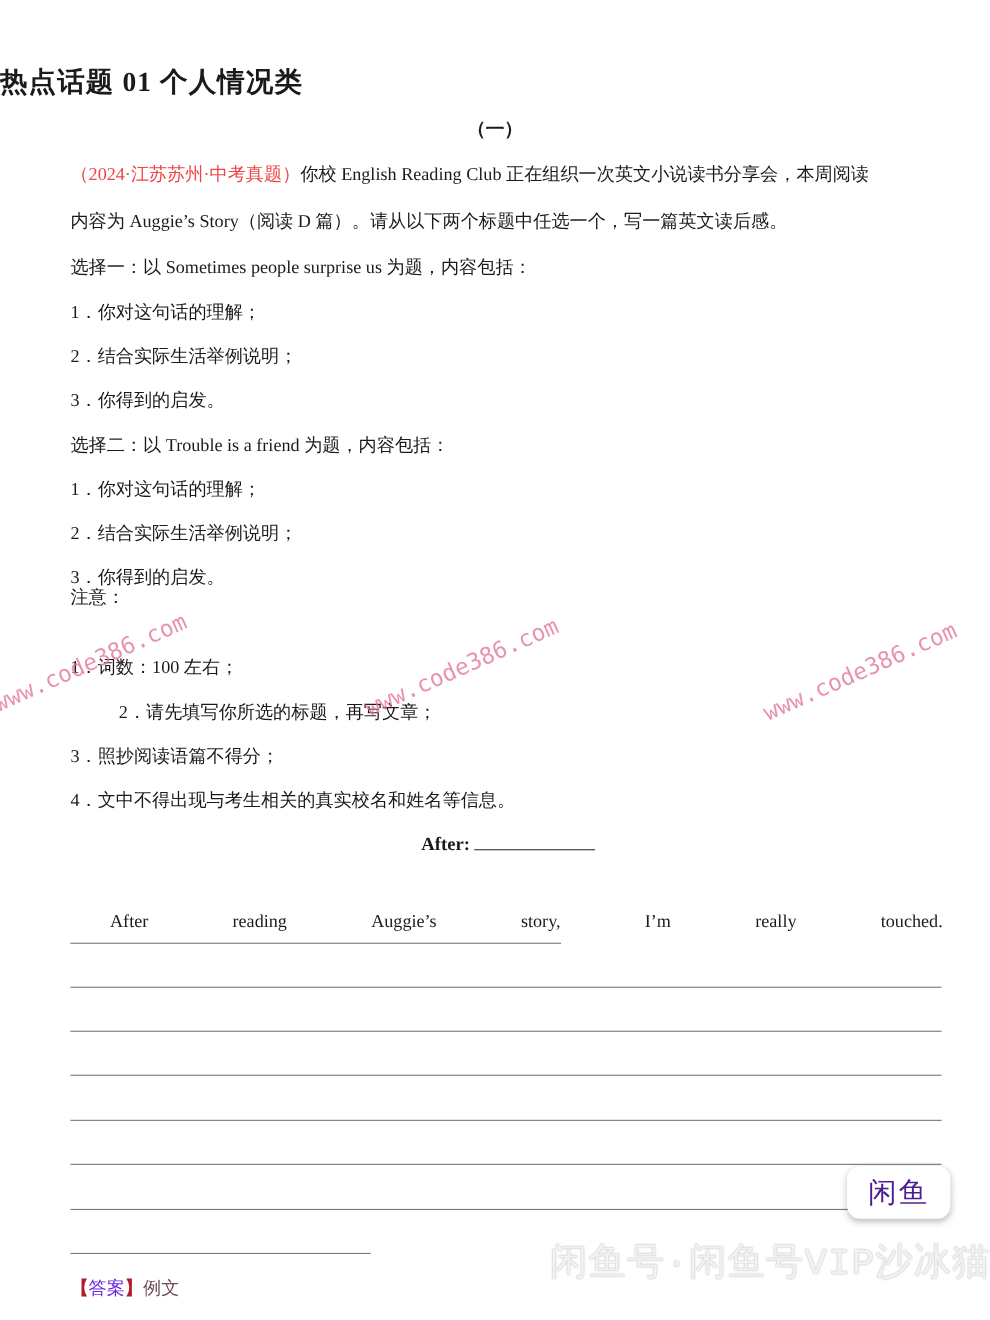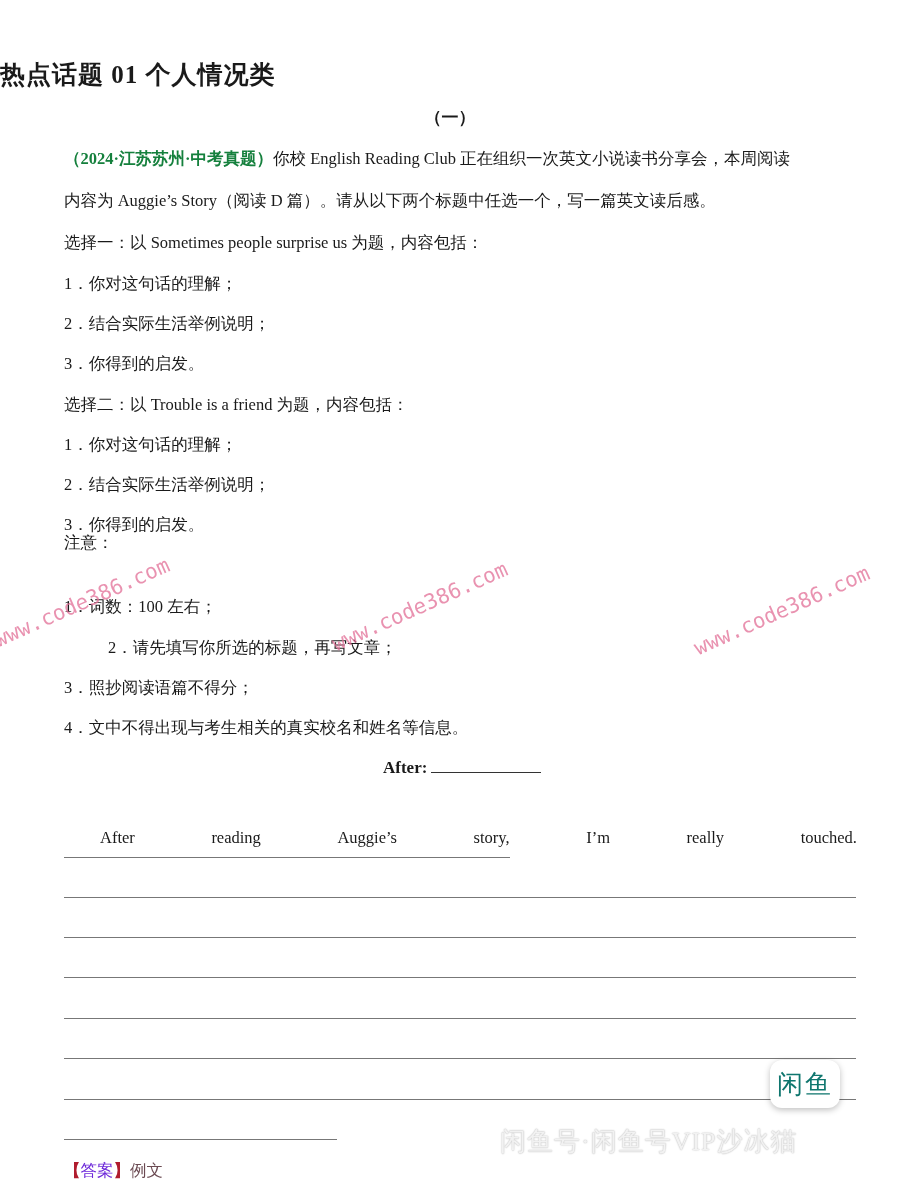--- a/index.html
+++ b/index.html
@@ -12,21 +12,21 @@
       position: absolute; left: 0; width: 900px; top: 58px;
       text-align: left; font-size: 25px; font-weight: bold; letter-spacing: 1px;
     }
     .subtitle {
       position: absolute; left: 0; width: 900px; top: 106px;
       text-align: center; font-size: 17px; font-weight: bold;
     }
     .line {
       position: absolute; left: 64px; font-size: 16.5px; white-space: nowrap;
     }
-    .source { color: #15803d; font-weight: bold; }
+    .source { color: #ef4444; }
     .title-line {
       position: absolute; left: 383px; top: 758px; font-size: 17px; font-weight: bold;
     }
     .title-blank {
       display: inline-block; width: 110px; border-bottom: 1.5px solid #333;
       height: 14px; margin-left: 4px; vertical-align: baseline;
     }
     .essay-start {
       position: absolute; left: 64px; top: 797px; width: 793px;
       display: flex; justify-content: space-between; font-size: 16.5px;
@@ -42,30 +42,30 @@
     .answer .bracket { color: #b01c2e; font-weight: bold; }
     .answer .label { color: #6d28d9; }
     .answer .ex { color: #6b4a52; }
     .wm {
       position: absolute; color: rgba(225,110,150,0.75);
       font-family: "DejaVu Sans Mono", monospace; font-size: 21px;
       transform: rotate(-24deg); transform-origin: left bottom; white-space: nowrap;
       pointer-events: none;
     }
     .xianyu-badge {
-      position: absolute; left: 770px; top: 1060px; width: 70px; height: 48px;
+      position: absolute; left: 770px; top: 1060px; width: 94px; height: 48px;
       border-radius: 12px; background: #fff;
       box-shadow: 0 2px 6px rgba(0,0,0,0.25);
       display: flex; align-items: center; justify-content: center;
-      font-family: "DejaVu Sans", sans-serif; font-size: 26px; color: #0f766e;
+      font-family: "DejaVu Sans", sans-serif; font-size: 26px; color: #4c1d95;
       letter-spacing: 2px;
     }
     .xianyu-text {
-      position: absolute; left: 500px; top: 1124px; font-family: Liberation Serif, serif;
-      font-size: 26px; color: #f2f2f2; letter-spacing: 1px;
+      position: absolute; left: 500px; top: 1124px; font-family: Liberation Mono, monospace;
+      font-size: 34px; color: #f2f2f2; letter-spacing: 1px;
       text-shadow: 0 0 2px #c8c8c8, 0 0 1px #bbb;
       white-space: nowrap;
     }
   </style>
 </head>
 <body>
 
 <div>
 
   <div class="title">热点话题 01  个人情况类</div>

